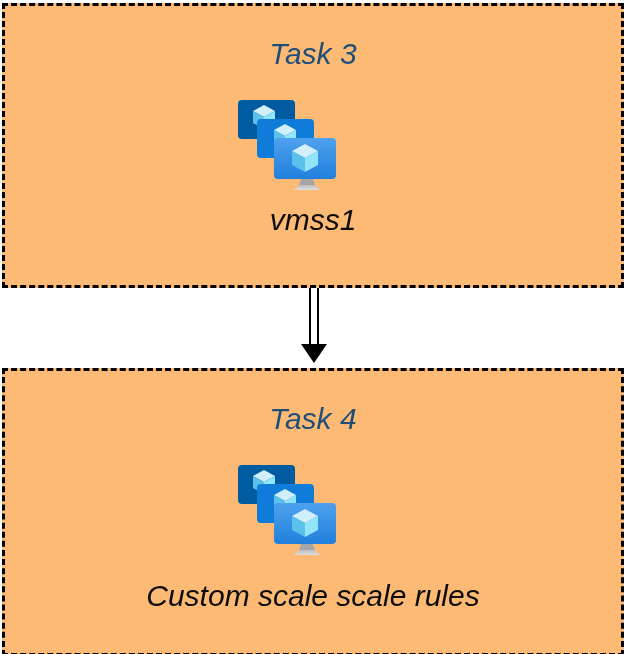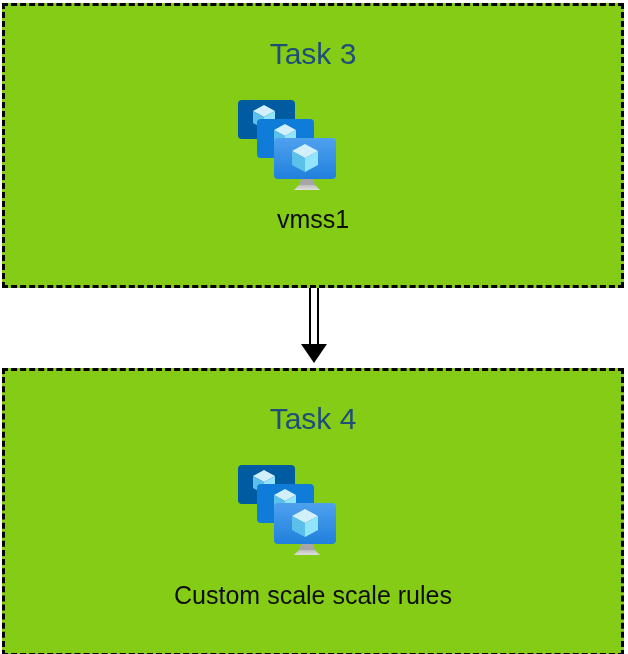--- a/index.html
+++ b/index.html
@@ -7,45 +7,46 @@
   body {
     position: relative;
     background: #ffffff;
     font-family: "Liberation Sans", "DejaVu Sans", sans-serif;
     overflow: hidden;
   }
   .task-box {
     position: absolute;
     left: 2px;
     width: 622px;
-    background: #84cc16;
+    background: #fdba74;
     border: 3px dashed #000000;
     display: flex;
     flex-direction: column;
     align-items: center;
+    font-style: italic;
   }
   #task3-box { top: 3px;   height: 285px; }
   #task4-box { top: 368px; height: 288px; }
   .task-title {
     margin-top: 30px;
     font-size: 30px;
     line-height: 36px;
     color: #1f4e79;
     text-align: center;
     white-space: nowrap;
   }
   .vmss-icon {
     display: block;
     margin-top: 27px;
     width: 98px;
     height: 91px;
     transform: translateX(-26px);
   }
   .box-label {
-    font-size: 25px;
+    font-size: 30px;
     line-height: 37px;
     color: #0d0d0d;
     text-align: center;
     white-space: nowrap;
   }
   #task3-box .box-label { margin-top: 11px; }
   #task4-box .box-label { margin-top: 22px; }
   .arrow-shaft {
     position: absolute;
     left: 309px;

